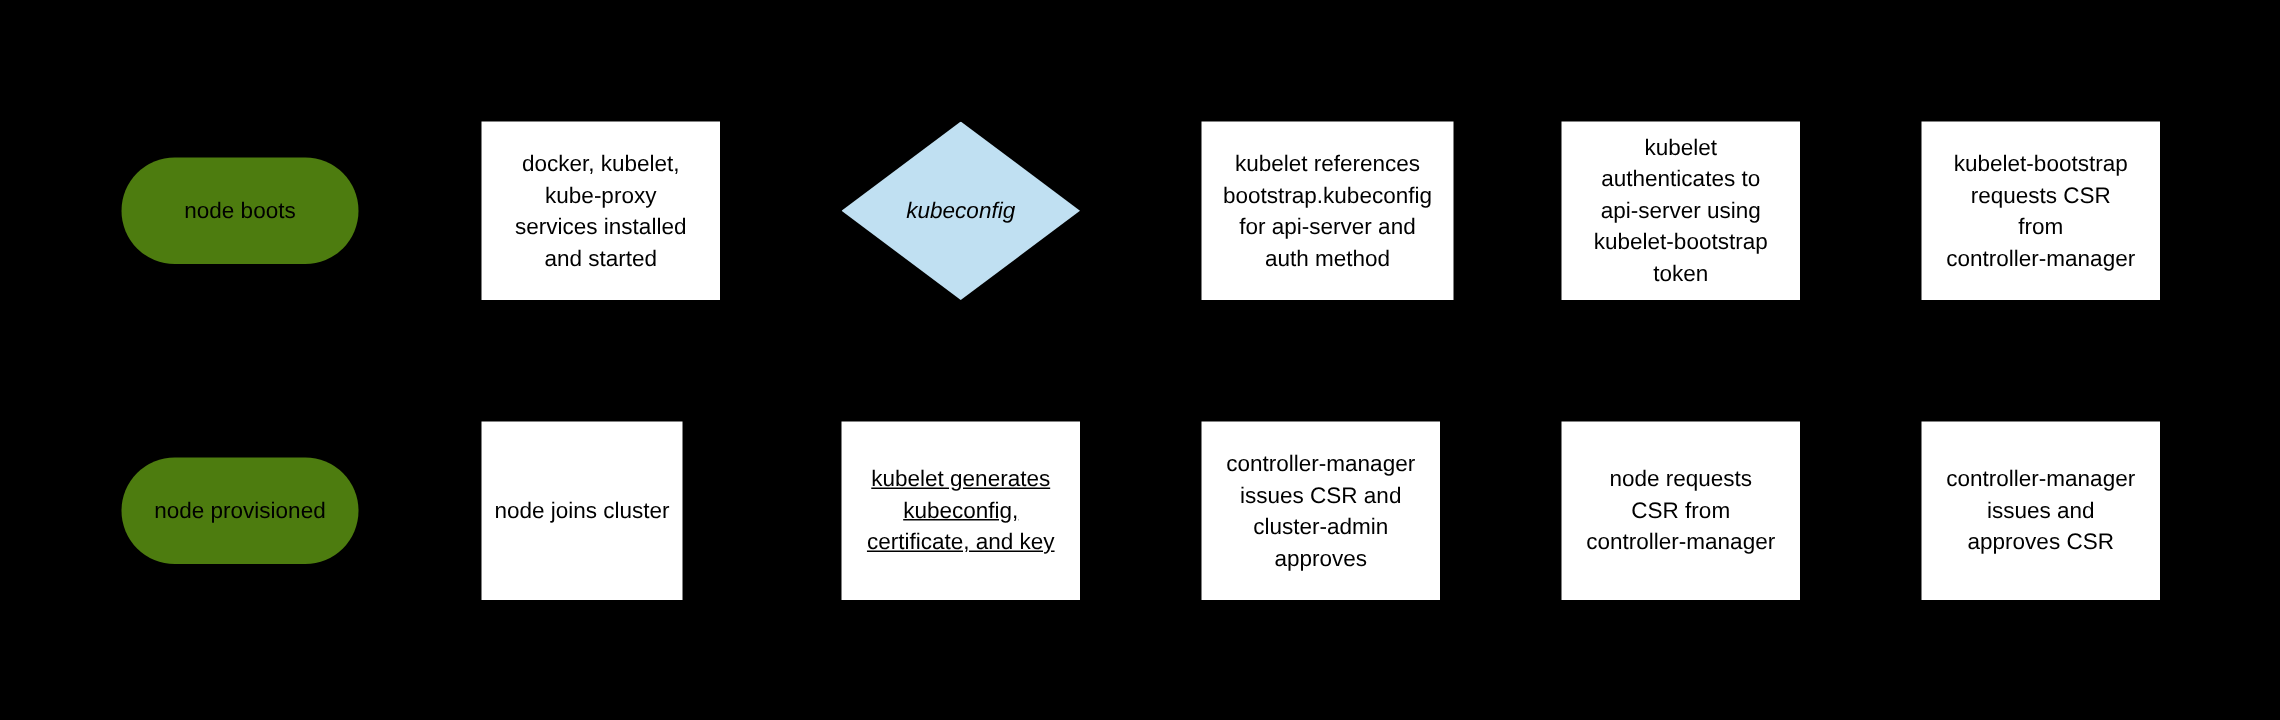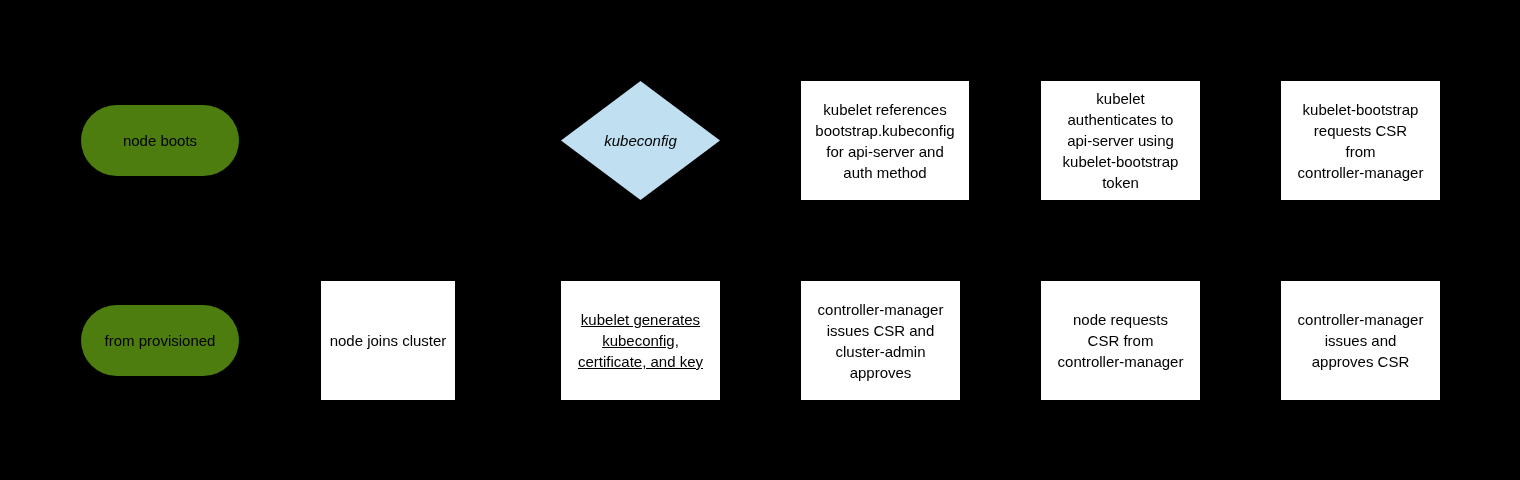--- a/index.html
+++ b/index.html
@@ -61,20 +61,26 @@
 </style>
 </head>
 <body>
 
 <div id="canvas">
 
   <div class="node shape-round" style="left:81px; top:105px; width:158px; height:71px;">
     <span class="label" style="width:200px;">node boots</span>
   </div>
 
+  <div class="node shape-rect" style="left:321px; top:81px; width:159px; height:119px;">
+    <span class="label" style="width:170px;">docker, kubelet,
+kube-proxy
+services installed
+and started</span>
+  </div>
 
   <div class="node shape-diamond" style="left:561px; top:81px; width:159px; height:119px;font-style:italic;">
     <span class="diamond-fill"></span>
     <span class="label" style="width:160px;">kubeconfig</span>
   </div>
 
   <div class="node shape-rect" style="left:801px; top:81px; width:168px; height:119px;">
     <span class="label" style="width:175px;">kubelet references
 bootstrap.kubeconfig
 for api-server and
@@ -90,21 +96,21 @@
   </div>
 
   <div class="node shape-rect" style="left:1281px; top:81px; width:159px; height:119px;">
     <span class="label" style="width:175px;">kubelet-bootstrap
 requests CSR
 from
 controller-manager</span>
   </div>
 
   <div class="node shape-round" style="left:81px; top:305px; width:158px; height:71px;">
-    <span class="label" style="width:200px;">from provisioned</span>
+    <span class="label" style="width:200px;">node provisioned</span>
   </div>
 
   <div class="node shape-rect" style="left:321px; top:281px; width:134px; height:119px;">
     <span class="label" style="width:175px;">node joins cluster</span>
   </div>
 
   <div class="node shape-rect" style="left:561px; top:281px; width:159px; height:119px;text-decoration:underline;">
     <span class="label" style="width:175px;">kubelet generates
 kubeconfig,
 certificate, and key</span>

